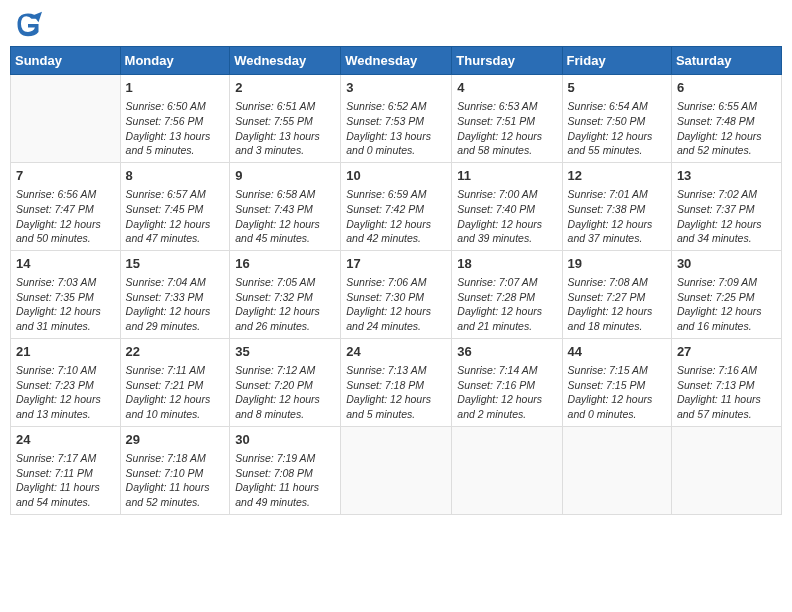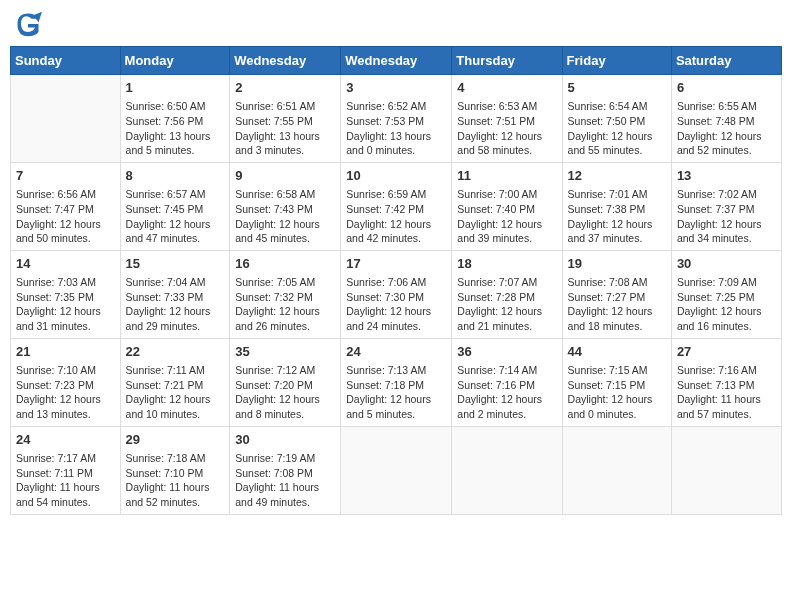--- a/index.html
+++ b/index.html
@@ -73,20 +73,21 @@
     }
     .day-num {
       font-size: 13px;
       font-weight: bold;
       display: block;
       margin-bottom: 2px;
     }
     .day-info {
       font-size: 10.5px;
       color: #333;
+      font-style: italic;
     }
   </style>
 </head>
 <body>
 
 <div class="header">
   <div class="logo">
     <svg class="logo-icon" viewBox="0 0 32 32" xmlns="http://www.w3.org/2000/svg">
       <path d="M4 16 Q4 4 16 4 Q24 4 28 10 L20 10 Q18 7 14 7 Q8 7 8 16 Q8 25 16 25 Q22 25 24 20 L16 20 L16 16 L28 16 L28 25 Q24 30 16 30 Q4 30 4 16Z" fill="#2a6db5"></path>
       <path d="M22 6 L32 2 L28 14Z" fill="#2a6db5"></path>

